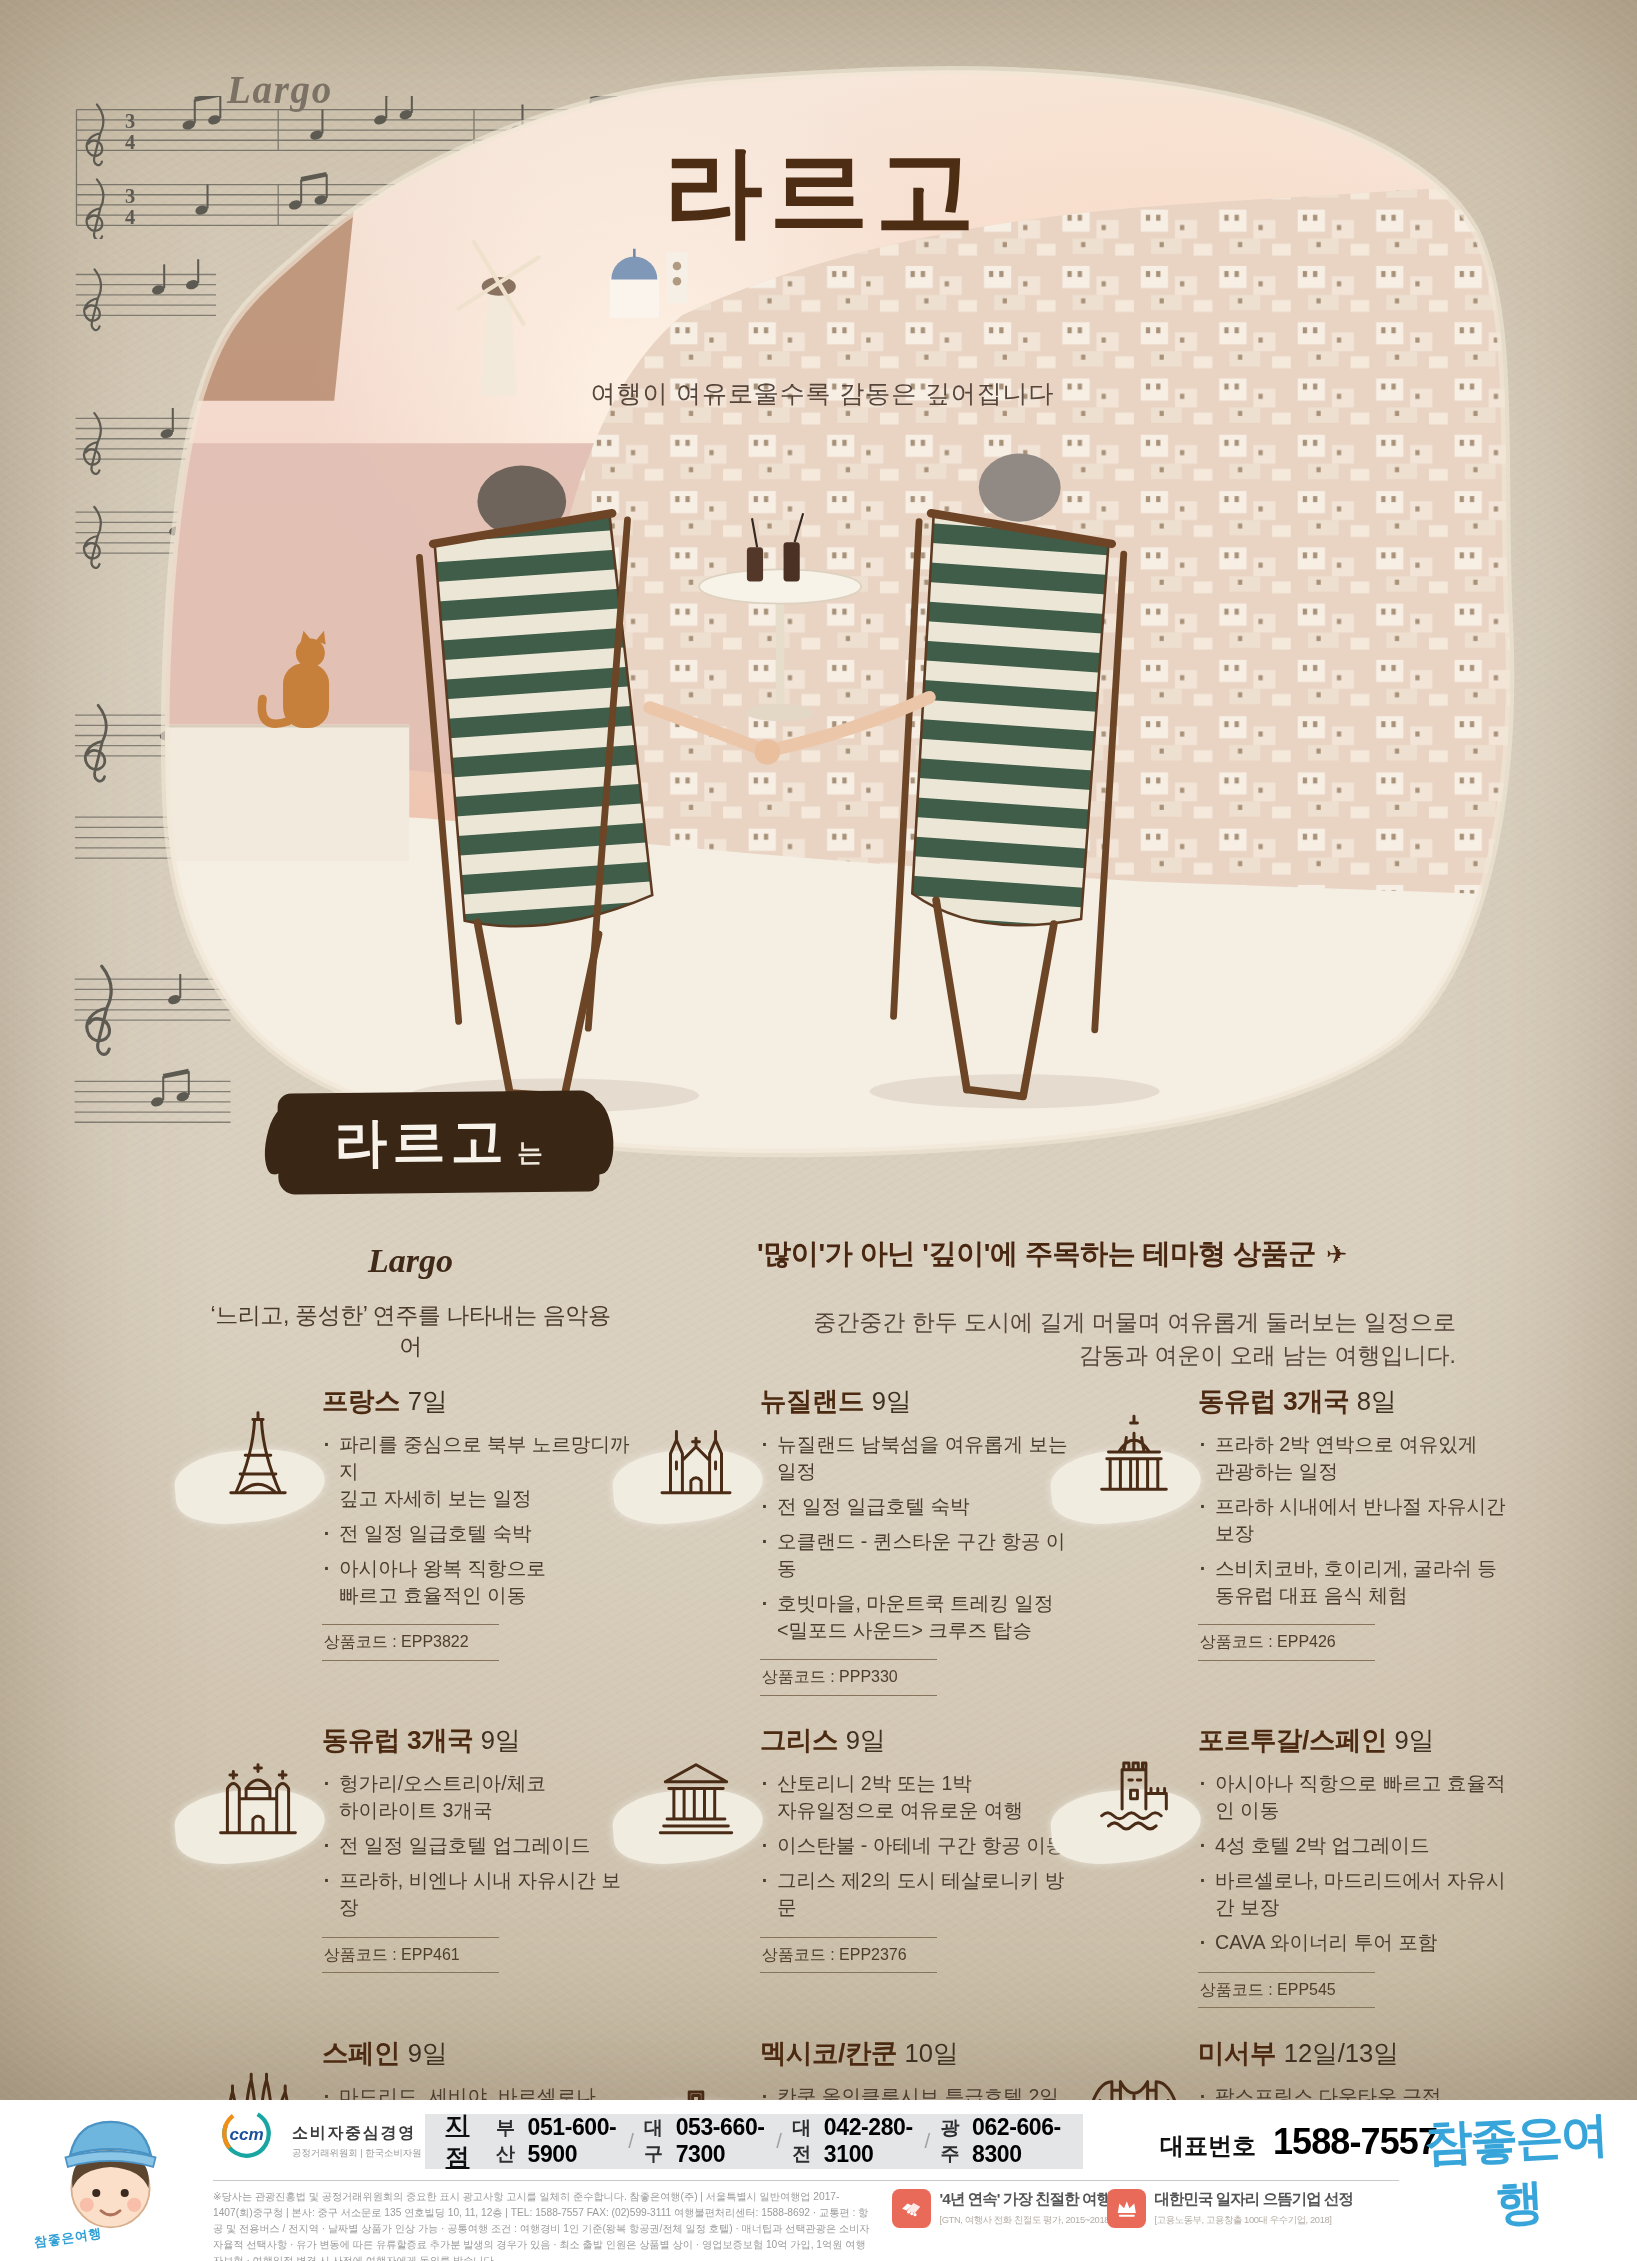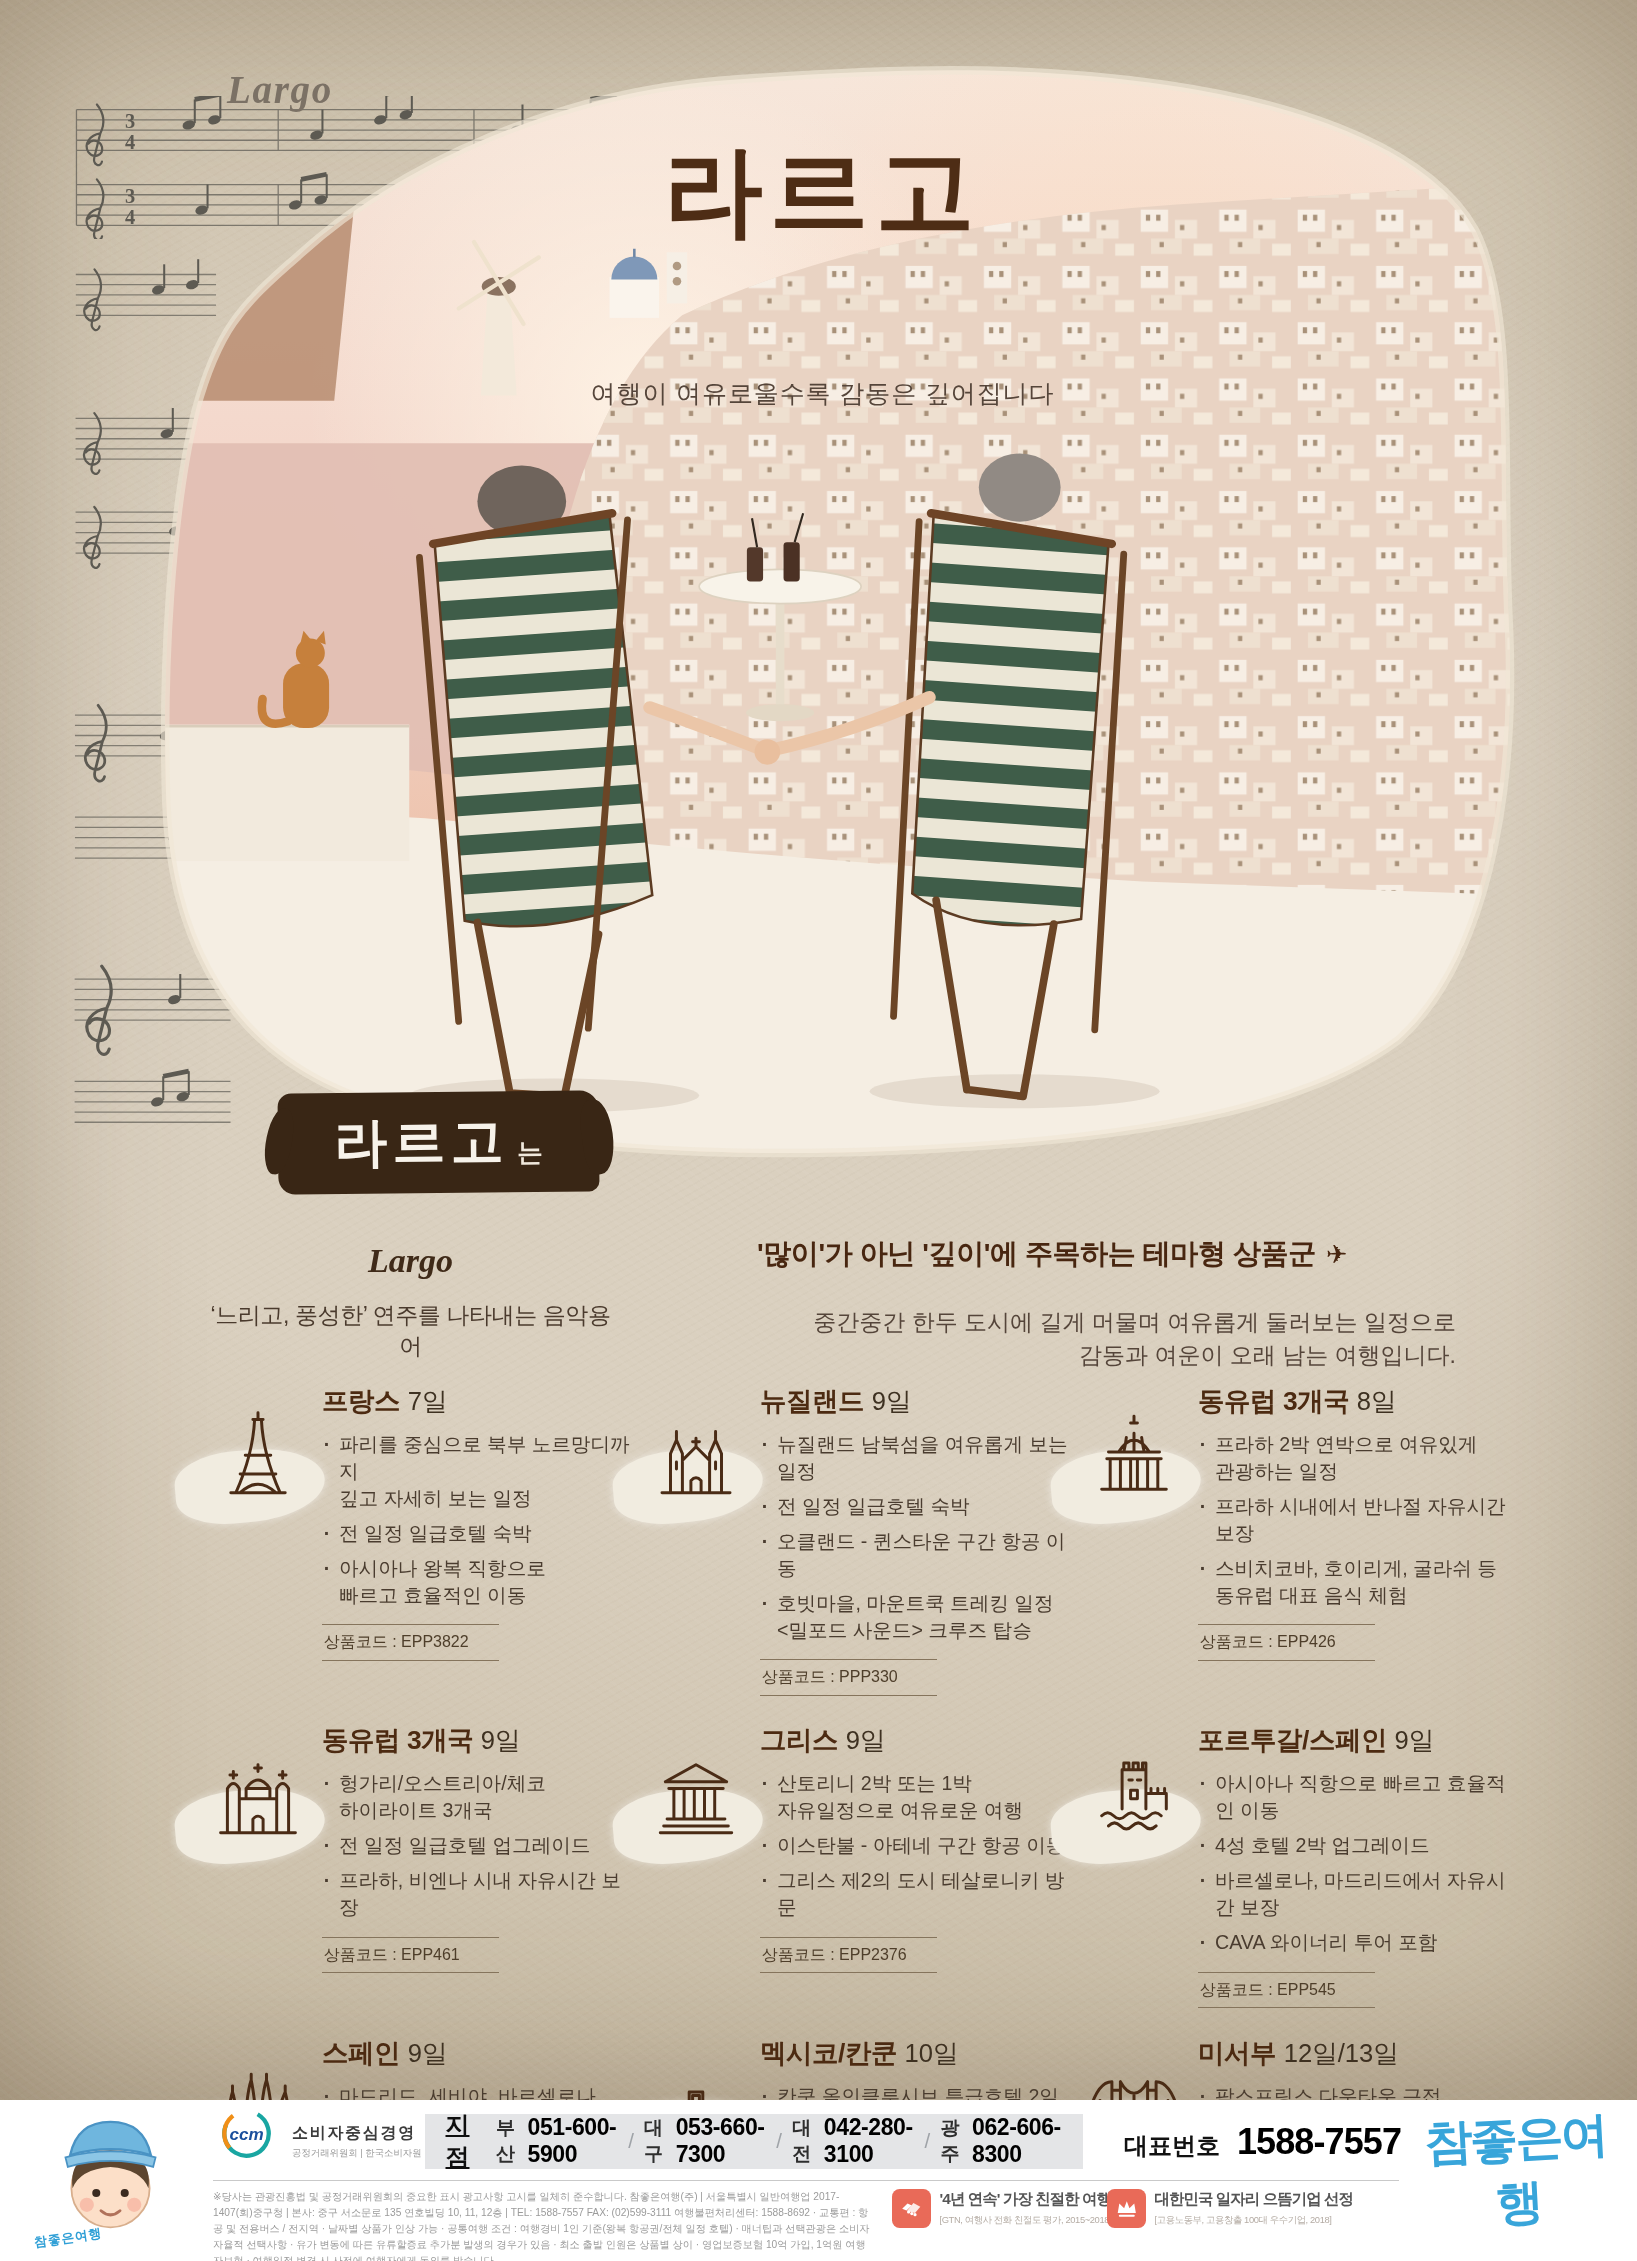--- a/index.html
+++ b/index.html
@@ -85,21 +85,21 @@
   .ccm{position:absolute;left:220px;top:7px;display:flex;align-items:flex-end;gap:19px;}
   .ccm-text .l1{font-size:16px;font-weight:800;color:#3c3c3c;letter-spacing:1.7px;}
   .ccm-text .l2{font-size:9.4px;color:#9a9a9a;margin-top:3.4px;}
   .branch-bar{position:absolute;left:425px;top:13.6px;width:658px;height:55px;background:#e4e5e7;
     display:flex;align-items:center;padding:0 20.5px;}
   .branch-label{font-size:24px;font-weight:900;color:#0f0f0f;margin-right:19px;text-decoration:underline;}
   .b-city{font-size:19px;font-weight:600;color:#2e2e2e;margin-right:6.8px;}
   .b-tel{font-size:23px;font-weight:800;color:#000;letter-spacing:-0.4px;}
   .b-sep{font-size:20.5px;color:#9fa3a8;margin:0 10.2px;}
   .main-tel{position:absolute;left:1124px;top:20.5px;display:flex;align-items:baseline;gap:17px;}
-  .main-tel .lbl{font-size:24px;font-weight:700;color:#111;}
+  .main-tel .lbl{font-size:24px;font-weight:700;color:#111;margin-left:36px;}
   .main-tel .num{font-size:36px;font-weight:900;color:#000;letter-spacing:-0.9px;}
   .brand{position:absolute;left:1406px;top:6.8px;width:222px;text-align:center;
     font-size:48px;font-weight:900;color:#38a5da;transform:rotate(-3deg);letter-spacing:-2.6px;}
   .f-divider{position:absolute;left:213px;top:80px;width:1186px;height:0.9px;background:#c9c9c9;}
   .legal{position:absolute;left:213px;top:89px;width:662px;font-size:10.2px;color:#9b9b9b;line-height:1.58;}
   .badge{position:absolute;display:flex;gap:8.5px;align-items:flex-start;}
   .badge-1{left:892px;top:89px;}
   .badge-2{left:1107px;top:89px;}
   .badge-ic{width:39px;height:39px;border-radius:7.7px;background:#e96a58;display:flex;align-items:center;justify-content:center;flex:0 0 39px;}
   .badge .t1{font-size:15.4px;font-weight:800;color:#555;letter-spacing:-0.9px;}

